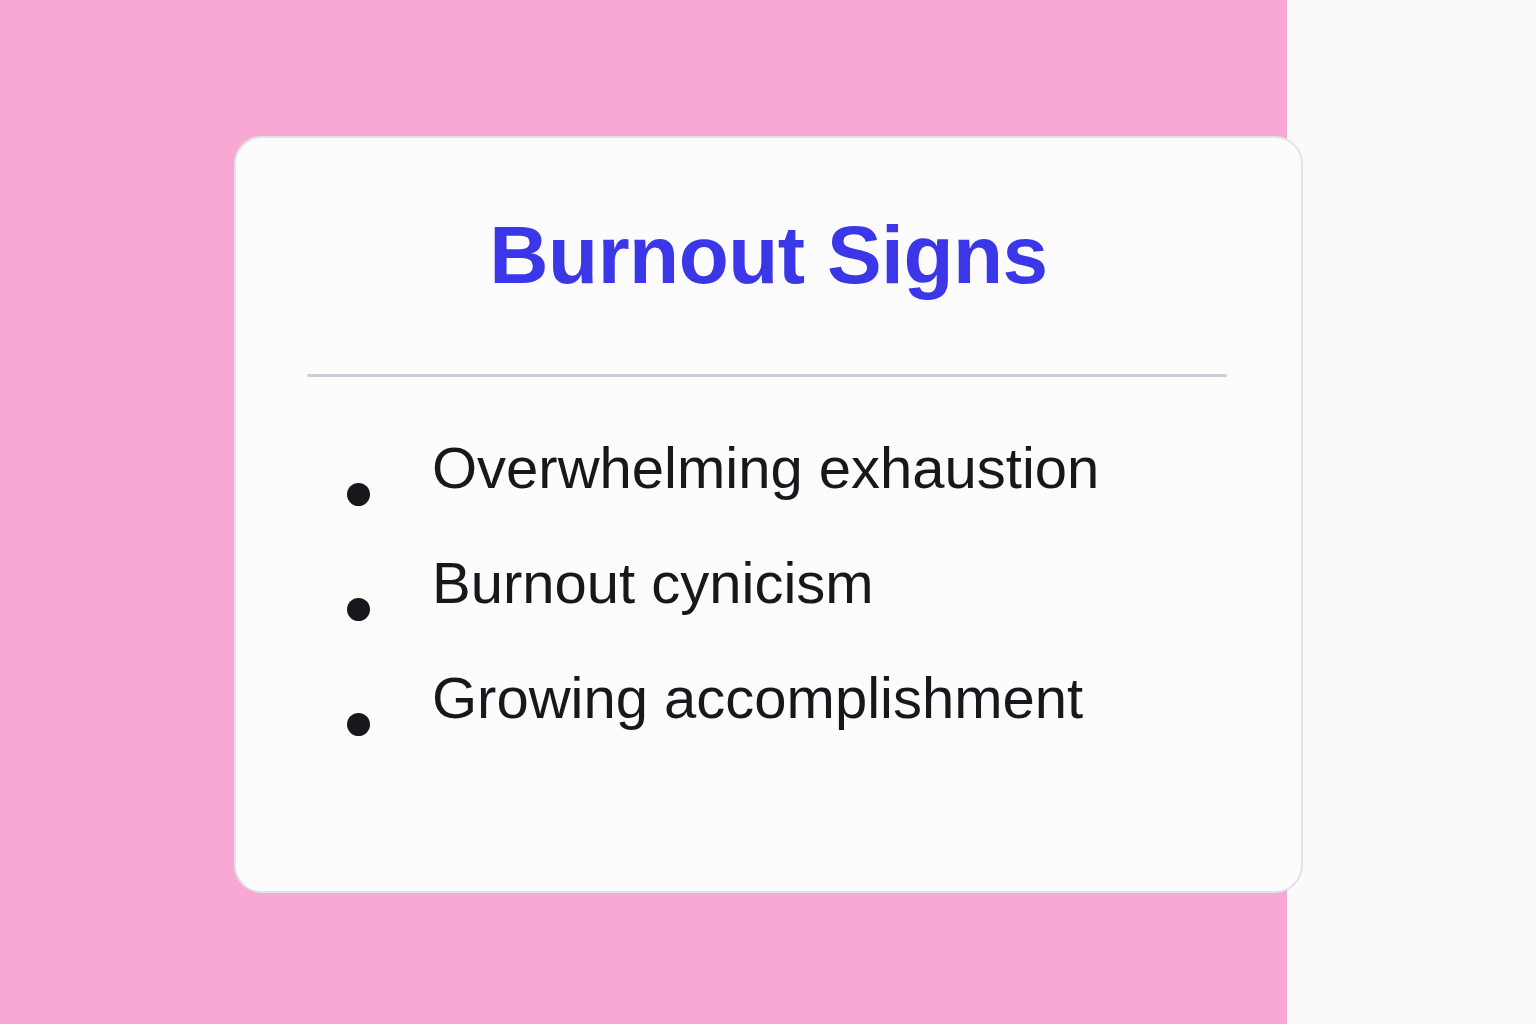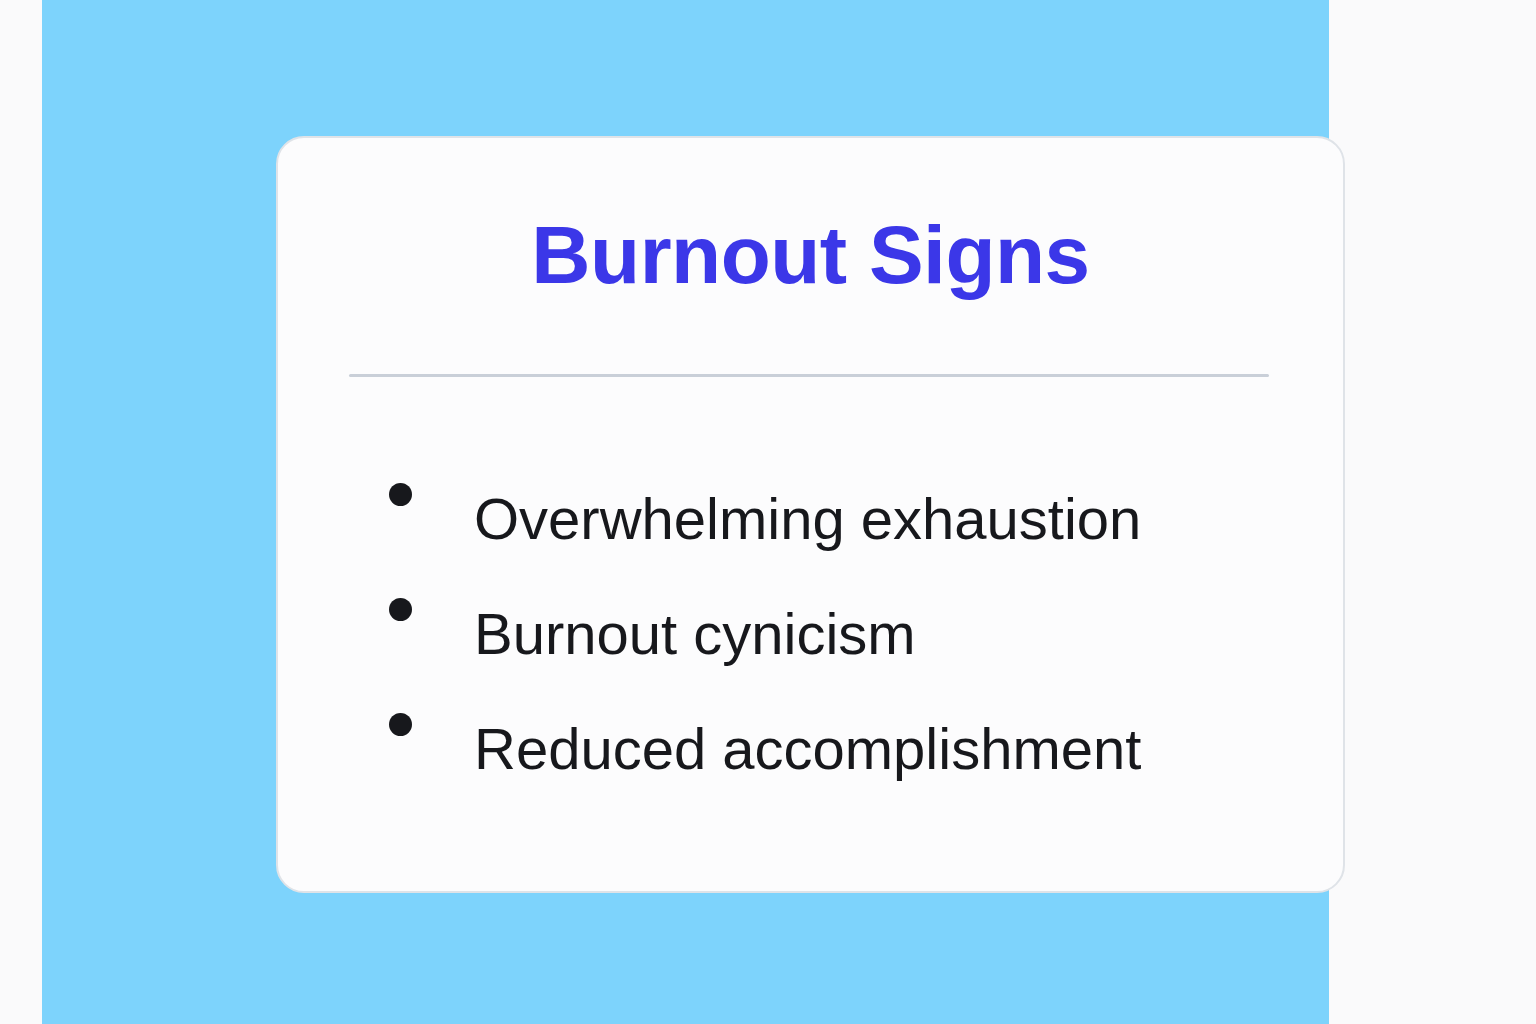--- a/index.html
+++ b/index.html
@@ -11,22 +11,21 @@
     width: 1536px;
     height: 1024px;
     background: #fafafb;
     font-family: "Liberation Sans", sans-serif;
     overflow: hidden;
   }
   .stage {
     position: relative;
     width: 1287px;
     height: 1024px;
-    background: #7dd3fc;
-    margin-left: 42px;
+    background: #f9a8d4;
   }
   .card {
     position: absolute;
     left: 234px;
     top: 136px;
     width: 1069px;
     height: 757px;
     box-sizing: border-box;
     background: #fcfcfd;
     border: 2px solid #dfe3e8;
@@ -60,21 +59,21 @@
     left: 111px;
     top: 298px;
     right: 40px;
     margin: 0;
     padding: 0;
     list-style: none;
   }
   .bullet-item {
     position: relative;
     display: flex;
-    align-items: flex-end;
+    align-items: flex-start;
     height: 115px;
     padding-left: 85px;
     font-family: "Liberation Sans", sans-serif;
     font-size: 58px;
     font-weight: normal;
     line-height: 1.1;
     color: #17181c;
     white-space: nowrap;
   }
   .bullet-dot {
@@ -109,20 +108,20 @@
         <span class="bullet-text">Overwhelming exhaustion</span>
       </li>
 
       <li class="bullet-item">
         <span class="bullet-dot"></span>
         <span class="bullet-text">Burnout cynicism</span>
       </li>
 
       <li class="bullet-item">
         <span class="bullet-dot"></span>
-        <span class="bullet-text">Reduced accomplishment</span>
+        <span class="bullet-text">Growing accomplishment</span>
       </li>
 
     </ul>
 
   </div>
 
 </div>
 
 </body></html>

